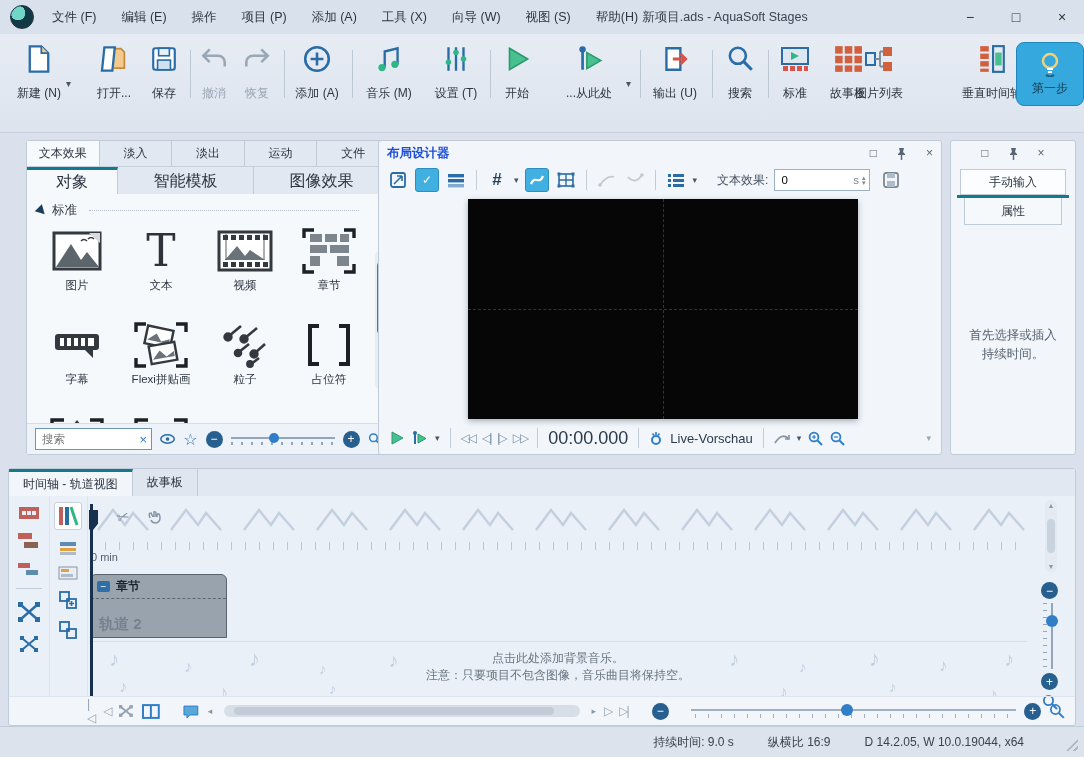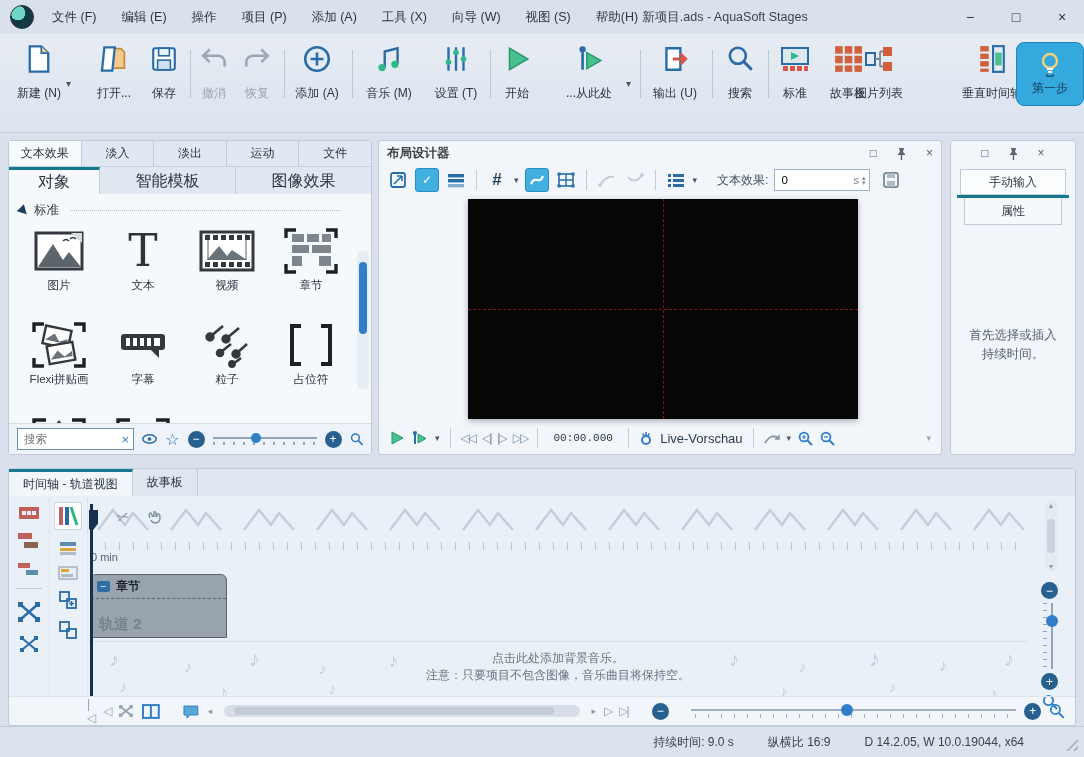--- a/index.html
+++ b/index.html
@@ -17,21 +17,21 @@
   .tbtn{position:absolute;top:10px;height:58px;display:flex;flex-direction:column;align-items:center;justify-content:space-between;}
   .tbtn .lbl{font-size:12px;color:#2c3540;white-space:nowrap;}
   .tbtn.dis .lbl{color:#9aa6b4;}
   .vsep{position:absolute;top:16px;height:48px;width:1px;background:#bdc8d5;}
   .tcaret{position:absolute;top:44px;font-size:10px;color:#4a5562;}
   .firststep{position:absolute;left:1016px;top:8px;width:66px;height:62px;background:#35a8de;border:1px solid #1f86bb;border-radius:8px;display:flex;flex-direction:column;align-items:center;justify-content:center;gap:3px;}
   .firststep .lbl{color:#13344c;font-size:12px;}
   
   .panel{position:absolute;background:#f2f6fb;border:1px solid #c0cbd8;border-radius:3px;box-sizing:border-box;}
   
-  .lp{left:8px;top:140px;width:364px;height:315px;}
+  .lp{left:26px;top:140px;width:364px;height:315px;}
   .lp-tabs1{display:flex;height:25px;background:#e2e8f1;border-bottom:1px solid #c6d0dc;}
   .lp-tab1{flex:1;display:flex;align-items:center;justify-content:center;border-right:1px solid #c2ccd8;font-size:12px;}
   .lp-tab1.sel{background:#f7fafd;}
   .lp-tabs2{display:flex;height:28px;background:#e2e8f1;}
   .lp-tab2{display:flex;align-items:center;justify-content:center;border-right:1px solid #c2ccd8;font-size:16px;flex:1.2;}
   .lp-tab2.active{background:#f6f9fc;border-top:3px solid #15788c;border-right:1px solid #c2ccd8;flex:0.8;}
   .lp-content{position:absolute;left:0;top:53px;right:0;bottom:30px;background:#f6f9fc;overflow:hidden;}
   .sec-head{position:absolute;left:10px;top:8px;right:30px;display:flex;align-items:center;gap:6px;}
   .sec-tri{width:0;height:0;border-left:9px solid #1d3d5c;border-top:5px solid transparent;border-bottom:5px solid transparent;transform:rotate(45deg);}
   .sec-dots{flex:1;border-top:1px dotted #b5c1cf;margin-left:6px;}
@@ -45,36 +45,36 @@
   .searchbox input{border:none;outline:none;flex:1;width:90px;font-size:11.5px;font-family:inherit;background:transparent;color:#333;}
   .clear-x{color:#2f7ec7;font-size:13px;}
   .circle-btn{width:17px;height:17px;border-radius:50%;background:#27608f;color:#fff;display:flex;align-items:center;justify-content:center;font-size:12px;line-height:1;flex:none;}
   .mini-slider{position:relative;width:104px;height:14px;flex:none;}
   .mini-slider .track{position:absolute;left:0;right:0;top:5px;height:2px;background:#93a5ba;}
   .mini-slider .ticks{position:absolute;left:0;right:0;top:10px;height:3px;background:repeating-linear-gradient(to right,#93a5ba 0 2px,transparent 2px 10px);}
   .mini-slider .thumb{position:absolute;top:1px;left:38px;width:10px;height:10px;border-radius:50%;background:#2f7ec7;}
   
   .cp{left:378px;top:140px;width:564px;height:315px;}
   .p-head{height:24px;display:flex;align-items:center;padding:0 8px;font-size:12.5px;color:#223444;}
-  .p-head .ttl{font-weight:bold;color:#404040;}
+  .p-head .ttl{font-weight:bold;color:#1d4ed8;}
   .p-head .hicons{margin-left:auto;display:flex;gap:20px;align-items:center;color:#5a6676;font-size:12px;}
   .cp-toolbar{height:30px;display:flex;align-items:center;gap:6px;padding:0 8px;}
   .ticon{width:22px;height:22px;display:flex;align-items:center;justify-content:center;border-radius:3px;}
   .ticon.on{background:#41b0e0;border:1px solid #2a8fc0;color:#fff;}
   .csep{width:1px;height:20px;background:#c2ccd8;margin:0 3px;}
   .timefield{width:86px;height:20px;border:1px solid #9fb0c2;background:#fff;display:flex;align-items:center;padding:0 4px;font-size:11.5px;color:#555;}
   .timefield input{border:none;outline:none;width:40px;font-size:11.5px;font-family:inherit;}
   .spin{display:flex;flex-direction:column;font-size:7px;color:#7c8894;line-height:5px;margin-left:3px;}
   .preview-wrap{position:absolute;left:0;top:56px;right:14px;bottom:34px;}
   .preview{position:absolute;left:89px;top:2px;width:390px;height:220px;background:#060606;box-shadow:0 2px 6px rgba(30,40,60,.35);}
   .ch-h{position:absolute;left:0;right:0;top:50%;border-top:1px dashed #7d150e;}
   .ch-v{position:absolute;top:0;bottom:0;left:50%;border-left:1px dashed #7d150e;}
   .playbar{position:absolute;left:0;right:0;bottom:2px;height:28px;display:flex;align-items:center;gap:7px;padding:0 10px;}
   .pb-ic{color:#7e93a8;font-size:12px;letter-spacing:-2px;}
-  .timecode{font-size:11px;color:#2b3a4a;min-width:70px;text-align:center;font-family:Liberation Mono, monospace;}
+  .timecode{font-size:18px;color:#2b3a4a;min-width:70px;text-align:center;}
   .live-lbl{font-size:13px;color:#2b3a4a;}
   
   .rp{left:950px;top:140px;width:126px;height:315px;}
   .rp-tab{margin:4px auto 0;width:104px;height:24px;background:#fbfdfe;border:1px solid #c0cbd8;display:flex;align-items:center;justify-content:center;font-size:12px;}
   .rp-teal{width:112px;height:3px;background:#15788c;margin:0 auto;}
   .rp-tab2{margin:0 auto;width:96px;height:26px;background:#f6f9fc;border:1px solid #c0cbd8;border-top:none;display:flex;align-items:center;justify-content:center;font-size:12px;}
   .rp-hint{position:absolute;left:0;right:0;top:185px;text-align:center;font-size:12.5px;color:#55616f;line-height:19px;}
   
   .bp{left:8px;top:468px;width:1068px;height:258px;}
   .bp-tabs{display:flex;height:27px;background:#e2e8f1;border-bottom:1px solid #cfd8e2;}
@@ -385,44 +385,44 @@
                 <rect x="38" y="6" width="9" height="8"></rect>
                 <rect x="8" y="17" width="17" height="8"></rect>
                 <rect x="28" y="17" width="19" height="8"></rect>
                 <rect x="8" y="28" width="10" height="10"></rect>
                 <rect x="35" y="28" width="12" height="10"></rect>
               </g>
             </svg>
           <span class="olbl">章节</span>
         </div>
         <div class="obj">
-          <svg width="54" height="46" viewBox="0 0 54 46">
-              <path d="M2 10 V2 h10 M42 2 h10 v8 M52 36 v8 H42 M12 44 H2 v-8" fill="none" stroke="#1c2126" stroke-width="3.4"></path>
-              <g>
-                <rect x="12" y="6" width="26" height="18" fill="#fff" stroke="#33393f" stroke-width="2.4" transform="rotate(12 25 15)"></rect>
-                <path d="M14 20 l8 -8 6 7 8 -4 v5 h-22z" fill="#6a727a" transform="rotate(12 25 15)"></path>
-                <rect x="16" y="22" width="26" height="18" fill="#fff" stroke="#33393f" stroke-width="2.4" transform="rotate(-10 29 31)"></rect>
-                <path d="M18 36 l8 -8 6 7 8 -4 v5 h-22z" fill="#6a727a" transform="rotate(-10 29 31)"></path>
-              </g>
-            </svg>
-          <span class="olbl">Flexi拼贴画</span>
-        </div>
-        <div class="obj">
           <svg width="52" height="46" viewBox="0 0 52 46">
               <rect x="4" y="12" width="44" height="16" rx="3" fill="#33393f"></rect>
               <path d="M34 28 l8 8 v-8 z" fill="#33393f"></path>
               <g fill="#fff">
                 <rect x="9" y="16" width="4" height="8"></rect>
                 <rect x="16" y="16" width="4" height="8"></rect>
                 <rect x="23" y="16" width="4" height="8"></rect>
                 <rect x="30" y="16" width="4" height="8"></rect>
                 <rect x="37" y="16" width="6" height="8"></rect>
               </g>
             </svg>
           <span class="olbl">字幕</span>
+        </div>
+        <div class="obj">
+          <svg width="54" height="46" viewBox="0 0 54 46">
+              <path d="M2 10 V2 h10 M42 2 h10 v8 M52 36 v8 H42 M12 44 H2 v-8" fill="none" stroke="#1c2126" stroke-width="3.4"></path>
+              <g>
+                <rect x="12" y="6" width="26" height="18" fill="#fff" stroke="#33393f" stroke-width="2.4" transform="rotate(12 25 15)"></rect>
+                <path d="M14 20 l8 -8 6 7 8 -4 v5 h-22z" fill="#6a727a" transform="rotate(12 25 15)"></path>
+                <rect x="16" y="22" width="26" height="18" fill="#fff" stroke="#33393f" stroke-width="2.4" transform="rotate(-10 29 31)"></rect>
+                <path d="M18 36 l8 -8 6 7 8 -4 v5 h-22z" fill="#6a727a" transform="rotate(-10 29 31)"></path>
+              </g>
+            </svg>
+          <span class="olbl">Flexi拼贴画</span>
         </div>
         <div class="obj">
           <svg width="52" height="46" viewBox="0 0 52 46">
               <g stroke="#33393f" stroke-width="2.6" fill="#33393f">
                 <line x1="22" y1="4" x2="10" y2="14"></line>
                 <circle cx="9" cy="15" r="3.4"></circle>
                 <line x1="38" y1="6" x2="26" y2="16"></line>
                 <circle cx="25" cy="17" r="3.4"></circle>
                 <line x1="30" y1="22" x2="20" y2="30"></line>
                 <circle cx="19" cy="31" r="3"></circle>

